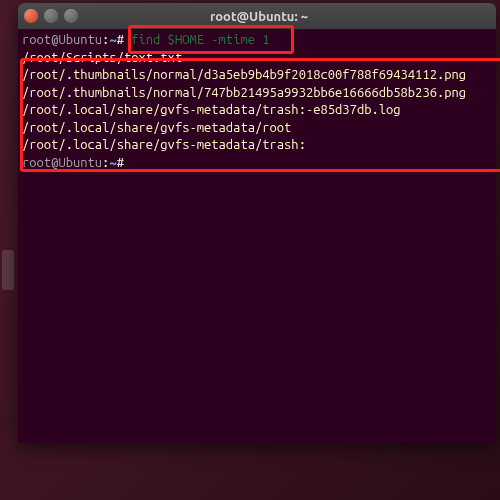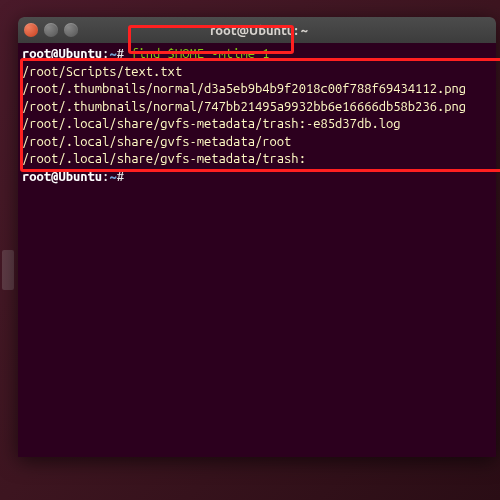--- a/index.html
+++ b/index.html
@@ -18,21 +18,21 @@
     left: 2px;
     top: 250px;
     width: 12px;
     height: 40px;
     background: rgba(200,200,200,0.2);
     border-radius: 2px;
   }
   .terminal-window {
     position: absolute;
     left: 18px;
-    top: 17px;
+    top: 3px;
     width: 478px;
     height: 440px;
     border-radius: 6px 6px 0 0;
     box-shadow: 0 4px 20px rgba(0,0,0,0.6);
     overflow: hidden;
   }
   .titlebar {
     height: 26px;
     background: linear-gradient(to bottom, #4c4c4c 0%, #3c3c3c 100%);
     display: flex;
@@ -65,24 +65,24 @@
   }
   .terminal-body {
     background: #2c001e;
     height: calc(100% - 26px);
     padding: 2px 4px;
     color: #eeeeec;
     line-height: 1.35;
     white-space: pre;
     overflow: hidden;
   }
-  .prompt-user { color: #ffffff; font-weight: bold; }
+  .prompt-user { color: #a3a3a3; font-weight: normal; }
   .prompt-path { color: #729fcf; font-weight: bold; }
   .prompt-sym { color: #eeeeec; }
-  .cmd { color: #84cc16; }
+  .cmd { color: #15803d; }
   .output { color: #fef9c3; }
   .highlight-box-red {
     position: absolute;
     border: 3px solid #ff2020;
     border-radius: 3px;
     pointer-events: none;
   }
   .hb1 { left: 128px; top: 25px; width: 160px; height: 23px; }
   .hb2 { left: 20px; top: 58px; width: 482px; height: 108px; }
   .line { display: block; }

